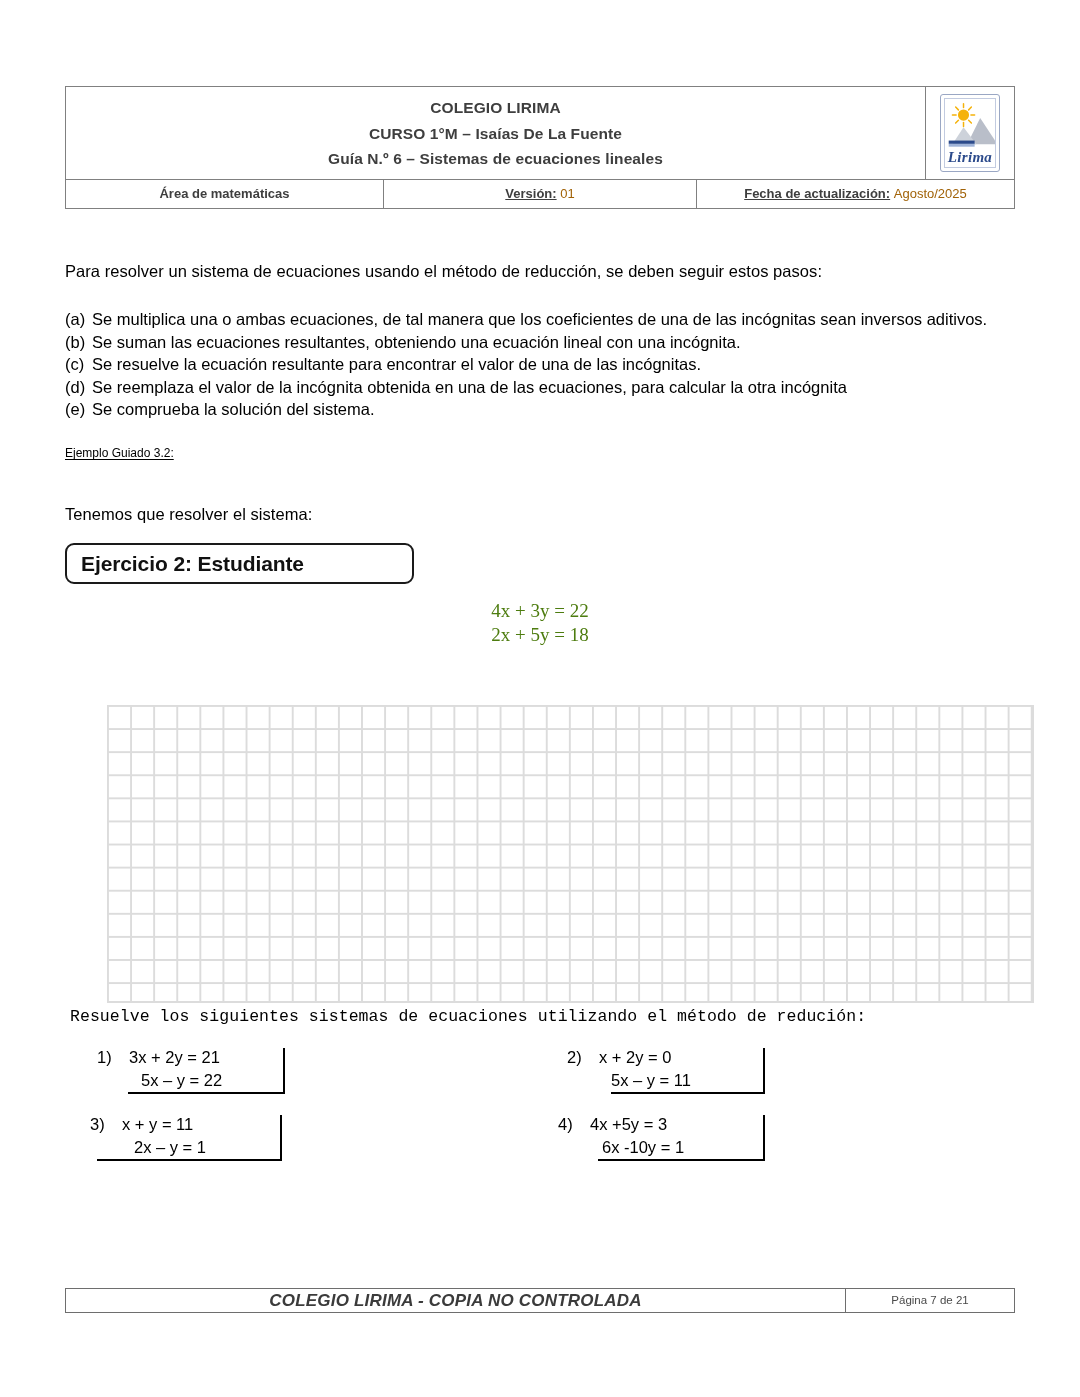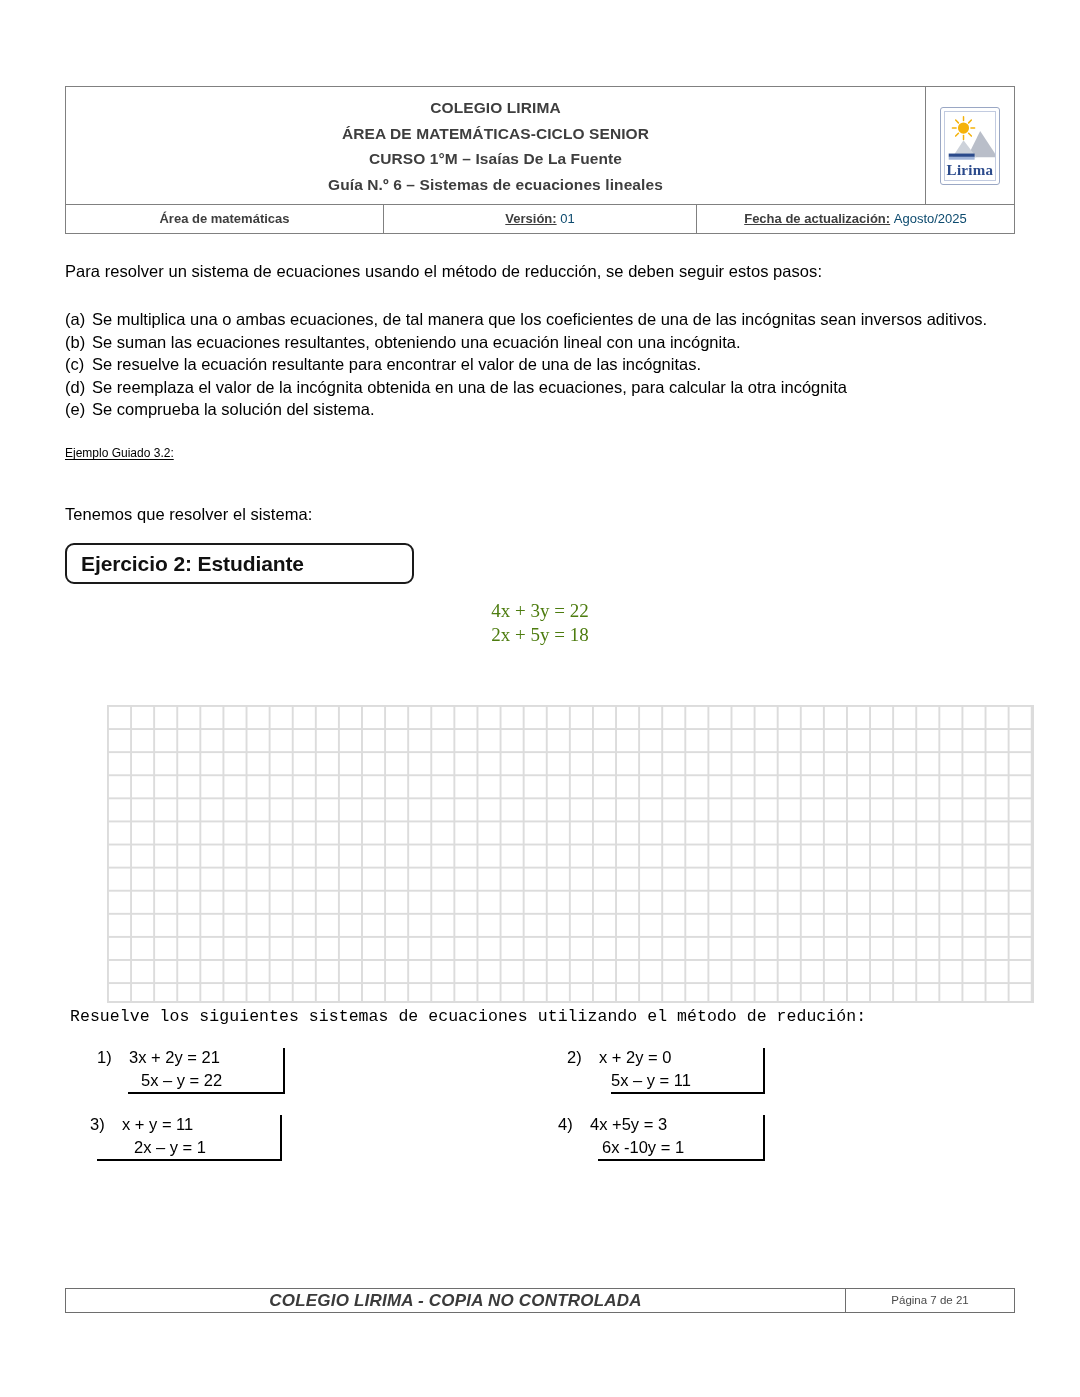--- a/index.html
+++ b/index.html
@@ -52,20 +52,21 @@
   }
   .logo-box {
     width: 60px;
     height: 78px;
     border: 1px solid #9aa7c4;
     border-radius: 3px;
     background: #ffffff;
     position: relative;
     overflow: hidden;
     box-sizing: border-box;
+    font-style: italic;
   }
   .logo-inner {
     position: absolute;
     left: 3px; top: 3px; right: 3px; bottom: 3px;
     border: 1px solid #c2cbe0;
     box-sizing: border-box;
     overflow: hidden;
   }
   .logo-name {
     position: absolute;
@@ -91,21 +92,21 @@
     line-height: 27px;
     height: 100%;
     box-sizing: border-box;
     white-space: nowrap;
     overflow: hidden;
   }
   .hdr-cell.c1 { width: 318px; border-right: 1px solid #808080; font-weight: bold; }
   .hdr-cell.c2 { width: 313px; border-right: 1px solid #808080; }
   .hdr-cell.c3 { flex: 1 1 auto; }
   .hdr-cell b { font-weight: bold; text-decoration: underline; }
-  .hdr-cell .light { color: #0c4a6e; font-weight: normal; }
+  .hdr-cell .light { color: #a16207; font-weight: normal; }
 
   
   .para {
     position: absolute;
     font-size: 16.5px;
     color: #000;
     line-height: 22px;
     letter-spacing: 0.05px;
   }
   #intro-para { left: 65px; top: 260px; width: 955px; }
@@ -256,21 +257,20 @@
     line-height: 23px;
   }
 </style>
 </head>
 <body>
 
 <div class="doc-header">
   <div class="hdr-top">
     <div class="hdr-titles">
       <div>COLEGIO LIRIMA</div>
-      <div>ÁREA DE MATEMÁTICAS-CICLO SENIOR</div>
       <div>CURSO 1°M – Isaías De La Fuente</div>
       <div>Guía N.º 6 – Sistemas de ecuaciones lineales</div>
     </div>
     <div class="hdr-logo-cell">
       <div class="logo-box">
         <div class="logo-inner">
           <svg width="100%" height="100%" viewBox="0 0 54 72" preserveAspectRatio="none">
             <rect x="0" y="0" width="54" height="72" fill="#ffffff"></rect>
 
             <path d="M26 44 L38 20 L54 44 L54 48 L26 48 Z" fill="#b9bec9"></path>

